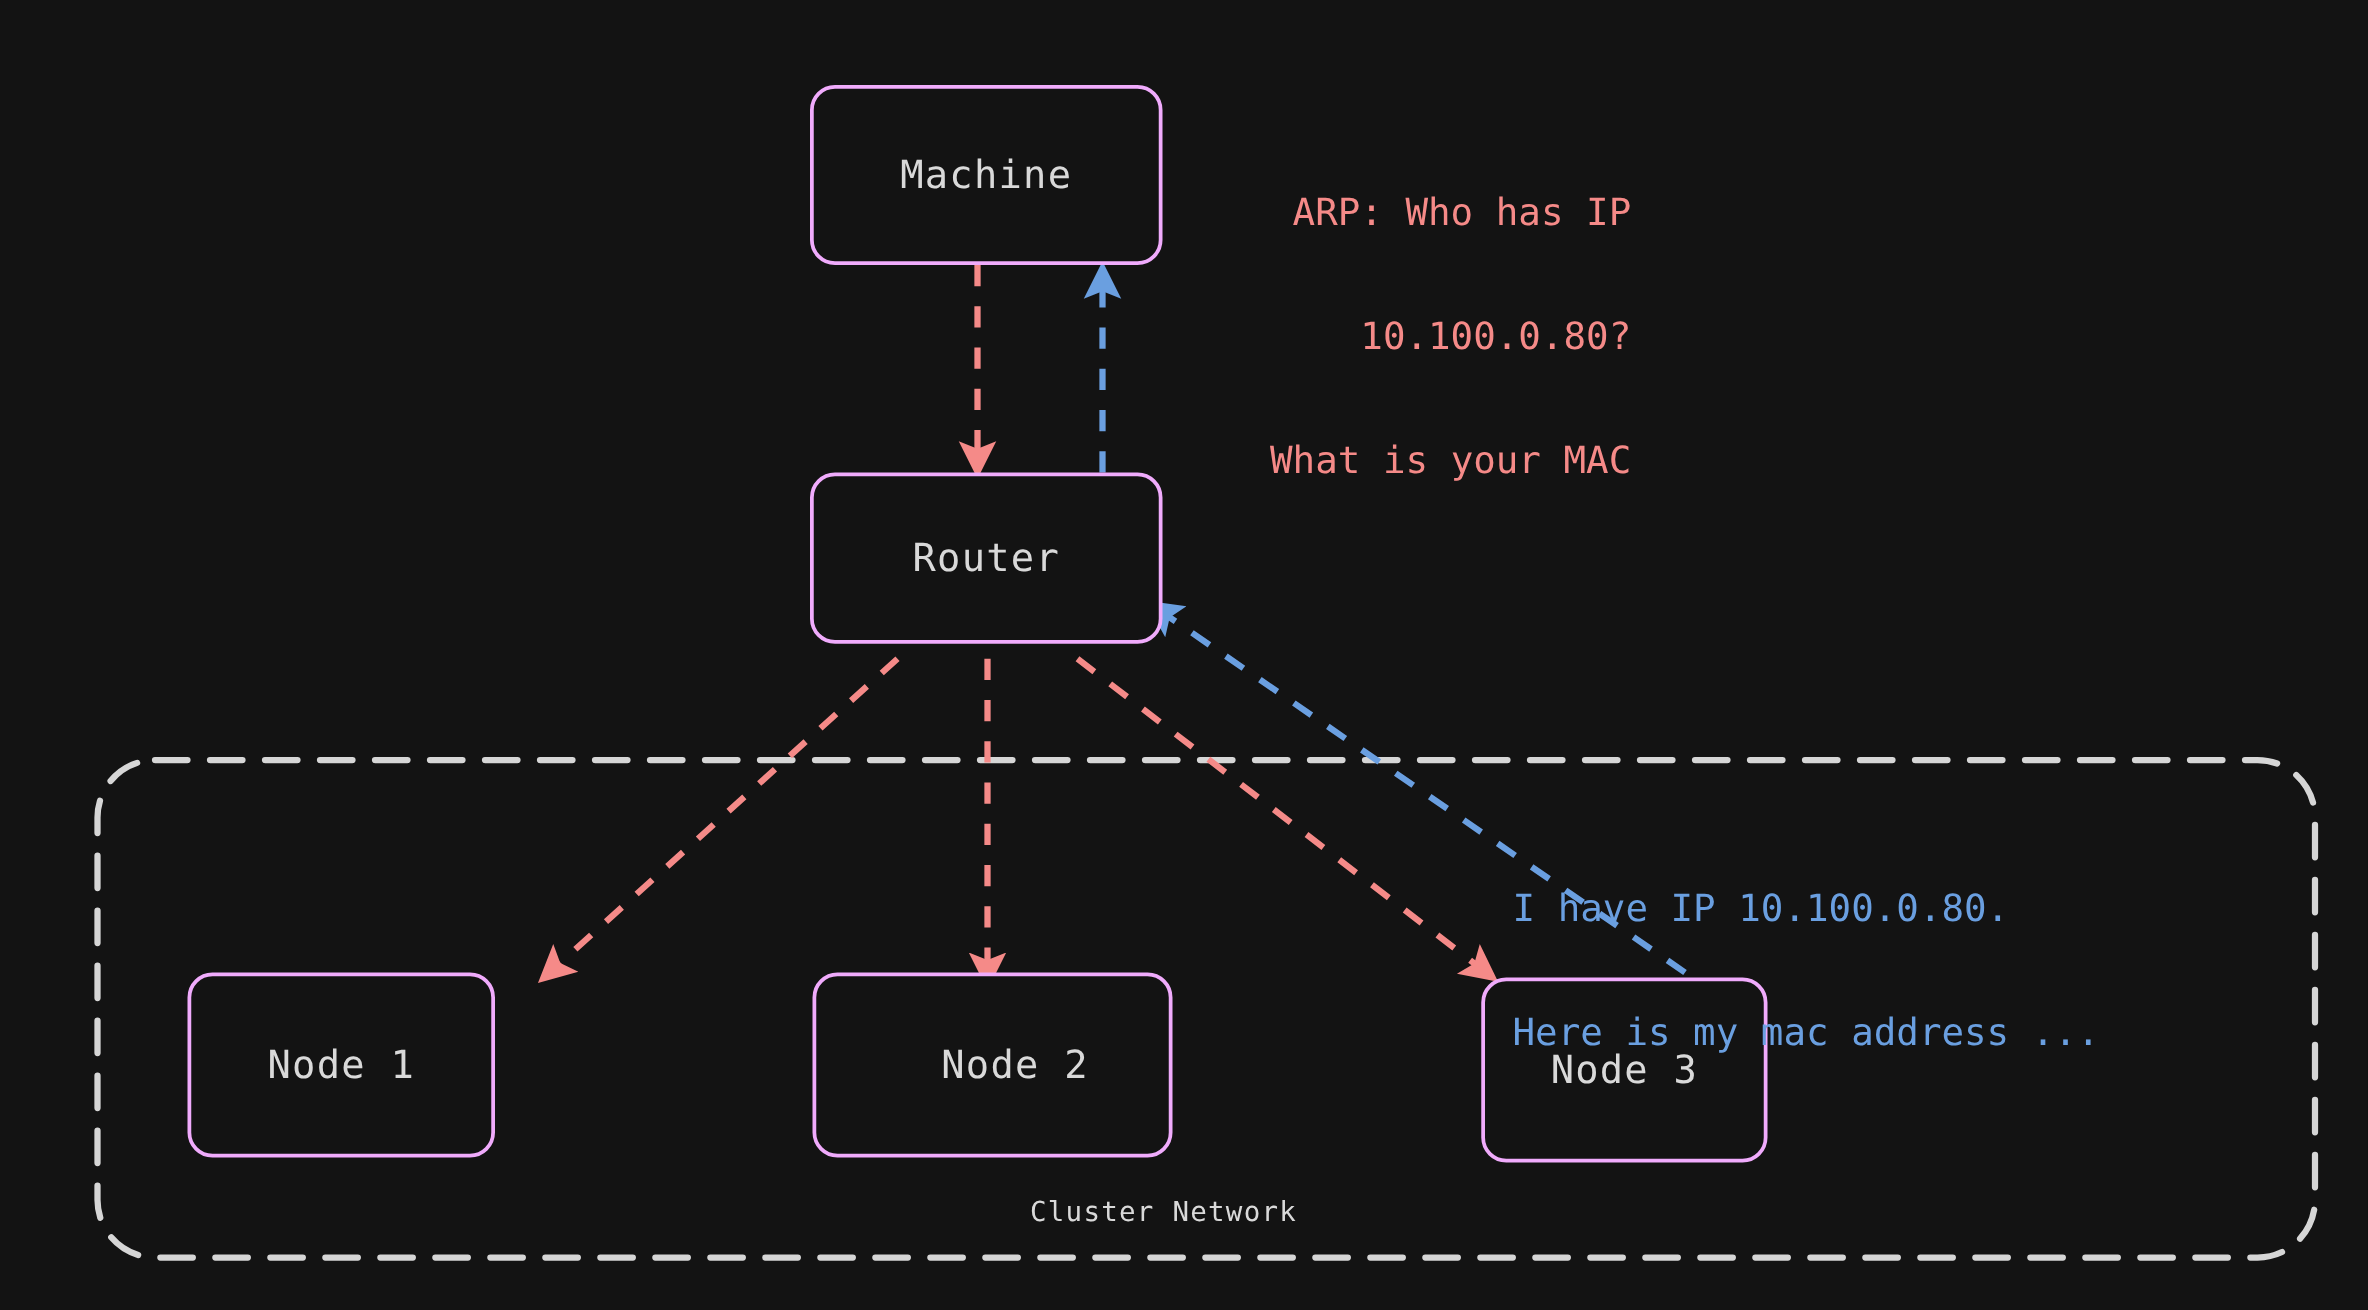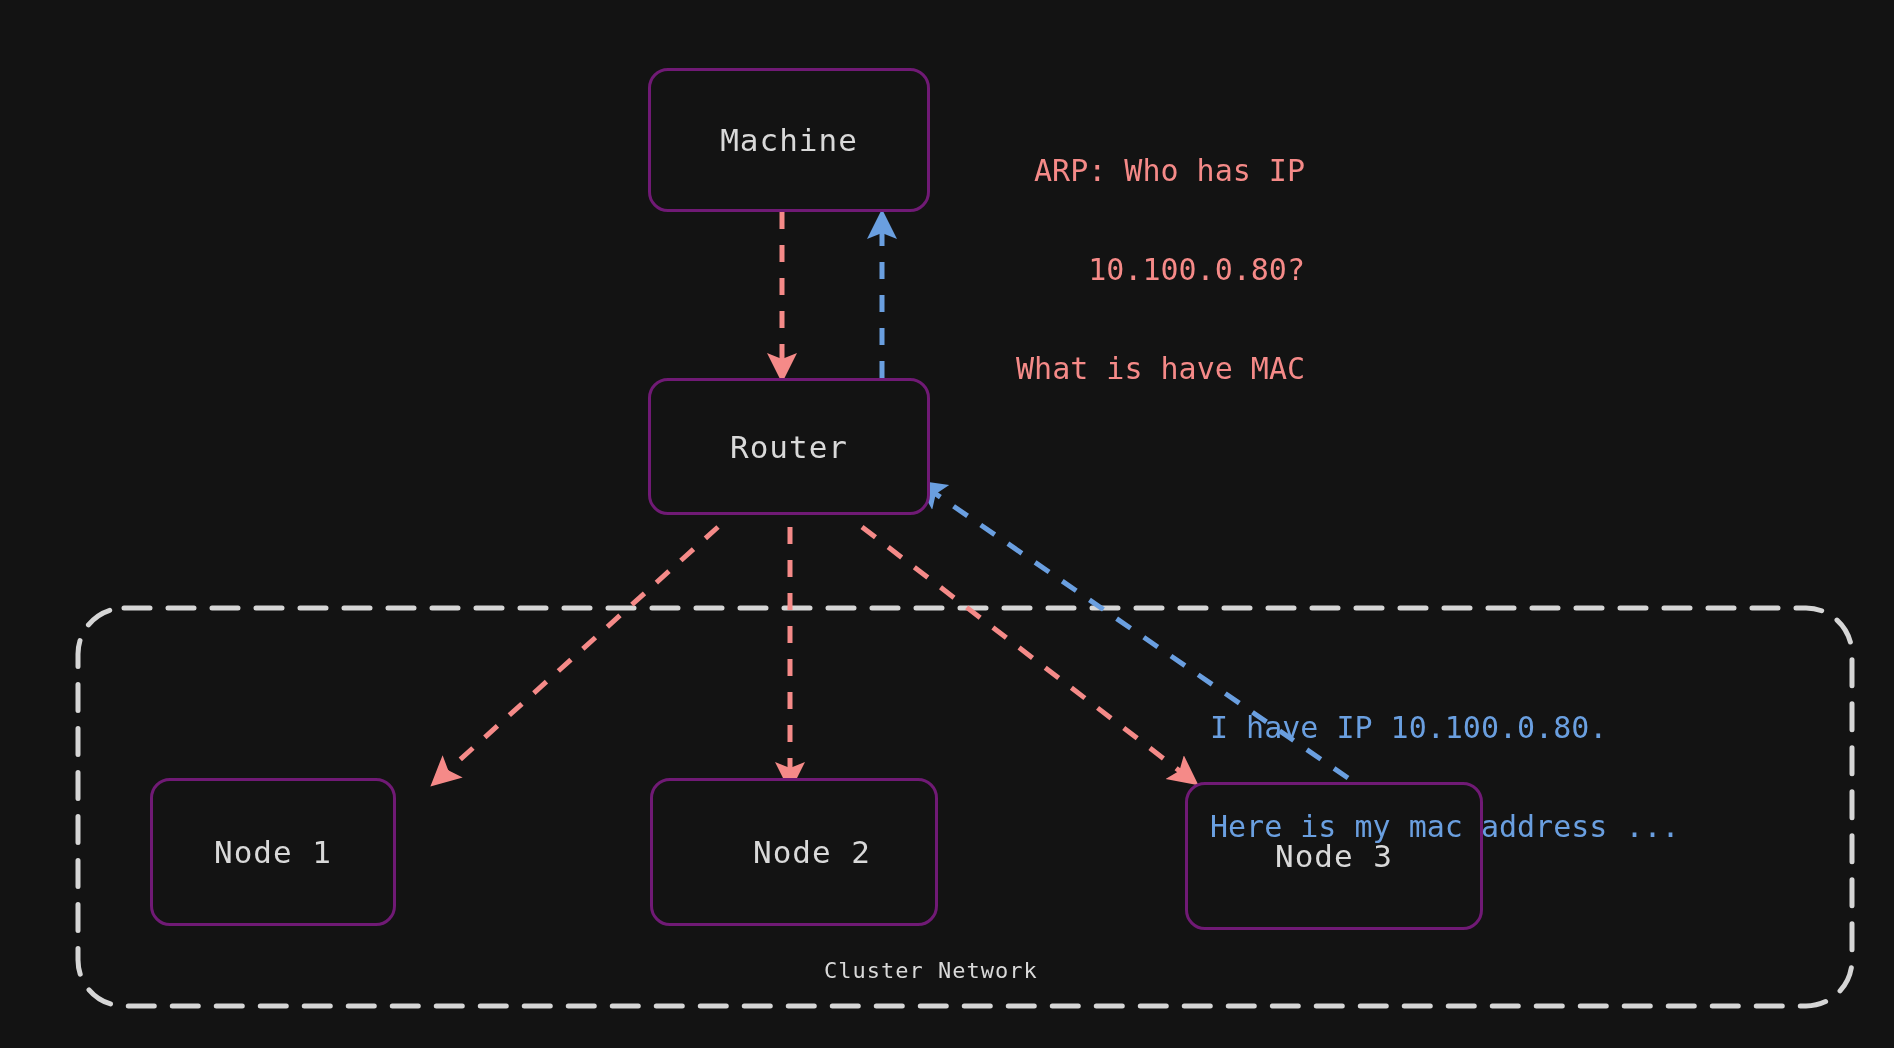--- a/index.html
+++ b/index.html
@@ -21,21 +21,21 @@
     left: 0;
     top: 0;
     width: 1894px;
     height: 1048px;
     pointer-events: none;
   }
   .node-box {
     position: absolute;
     box-sizing: border-box;
     background: #131313;
-    border: 3px solid #701a75;
+    border: 3px solid #f0abfc;
     border-radius: 20px;
     display: flex;
     align-items: center;
     justify-content: center;
     color: #d9d9d9;
     font-family: "DejaVu Sans Mono", "Liberation Mono", monospace;
     font-size: 31px;
     letter-spacing: 1px;
     white-space: nowrap;
   }
@@ -97,28 +97,28 @@
   </div>
 
   <div class="node-box" style="left:150px; top:778px; width:246px; height:148px;">
     <span>Node 1</span>
   </div>
 
   <div class="node-box" style="left:650px; top:778px; width:288px; height:148px;padding-left:36px;">
     <span>Node 2</span>
   </div>
 
-  <div class="node-box" style="left:1185px; top:782px; width:298px; height:148px;">
+  <div class="node-box" style="left:1185px; top:782px; width:229px; height:148px;">
     <span>Node 3</span>
   </div>
 
   <div class="edge-label label-red" style="left:985px; top:88px; width:320px;">
     <div>ARP: Who has IP</div>
     <div>10.100.0.80?</div>
-    <div>What is have MAC</div>
+    <div>What is your MAC</div>
   </div>
 
   <div class="edge-label label-blue" style="left:1210px; top:645px; width:580px;">
     <div>I have IP 10.100.0.80.</div>
     <div>Here is my mac address ...</div>
   </div>
 
   <div class="cluster-title" style="left:824px; top:958px;">
     <span>Cluster Network</span>
   </div>

